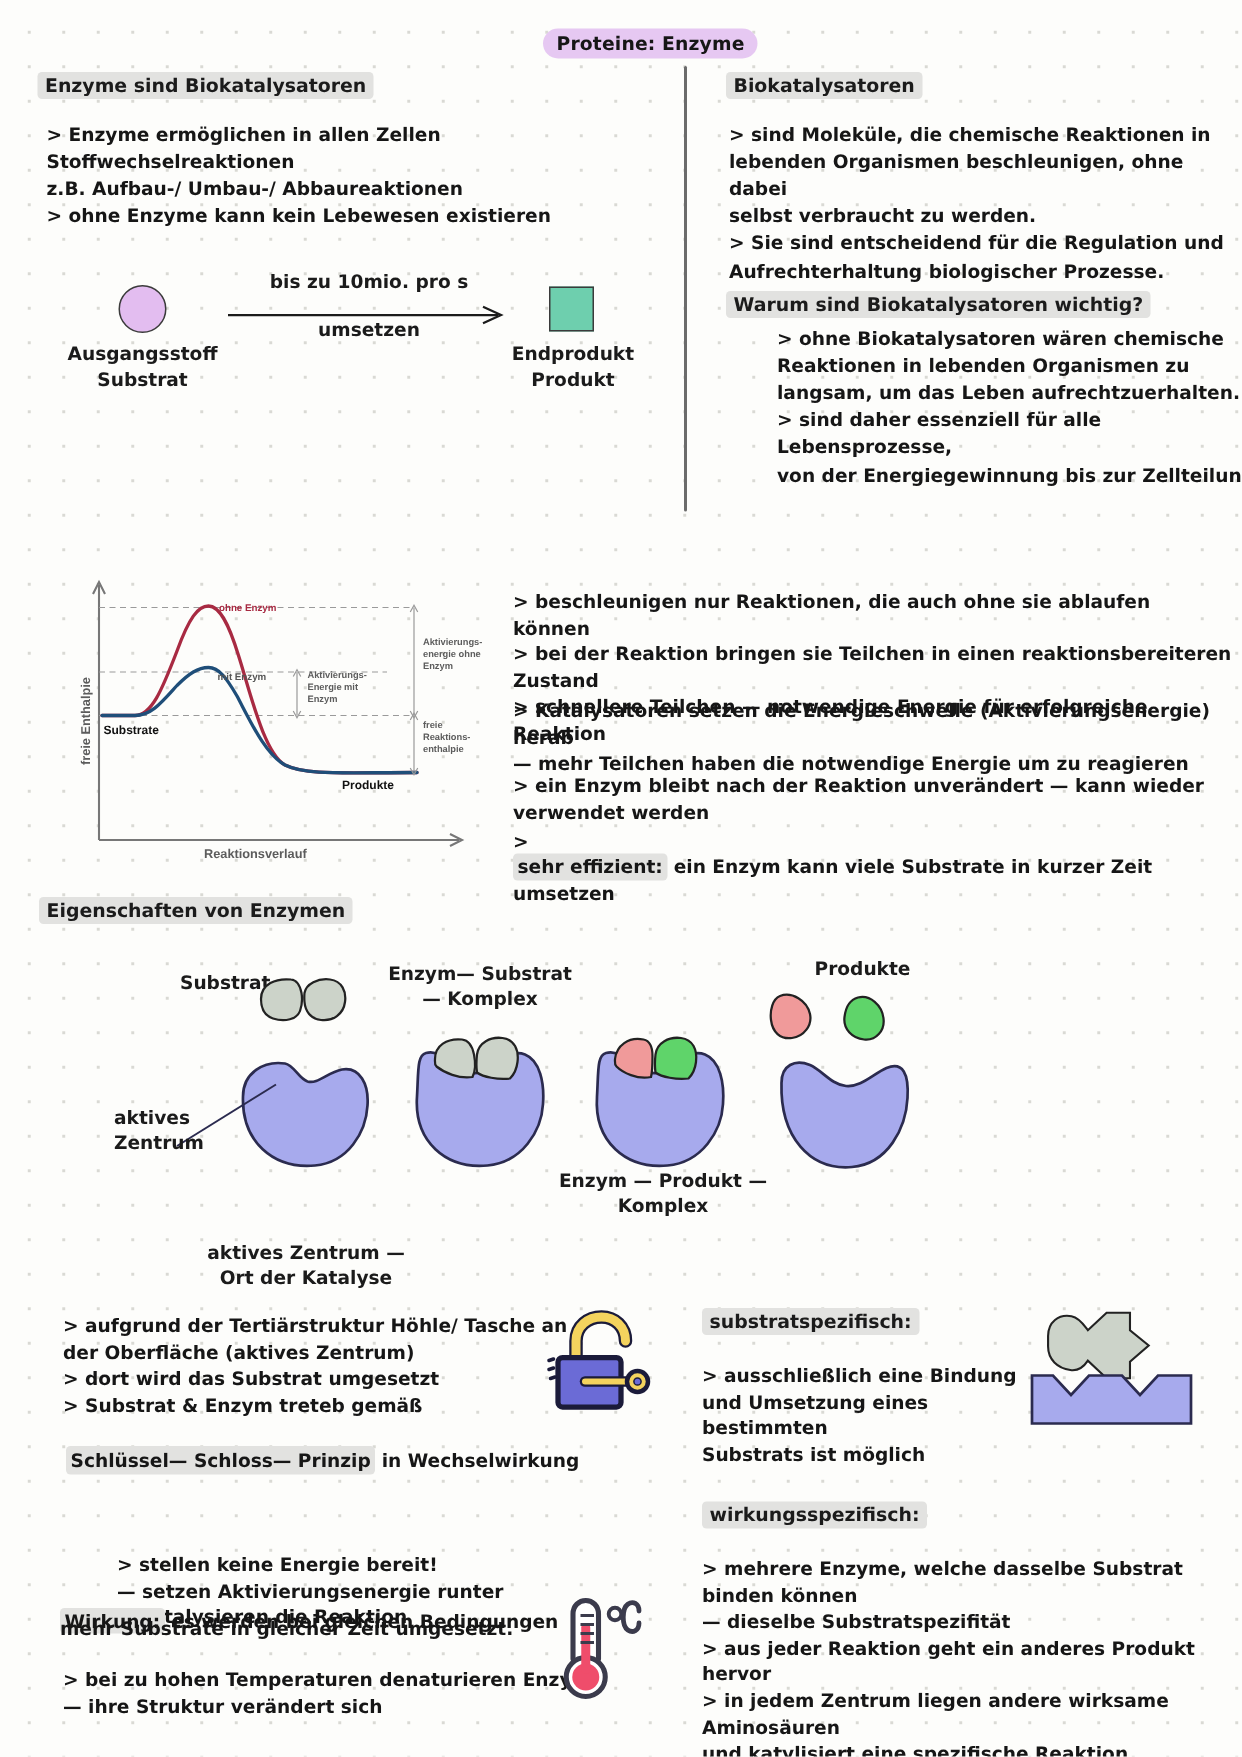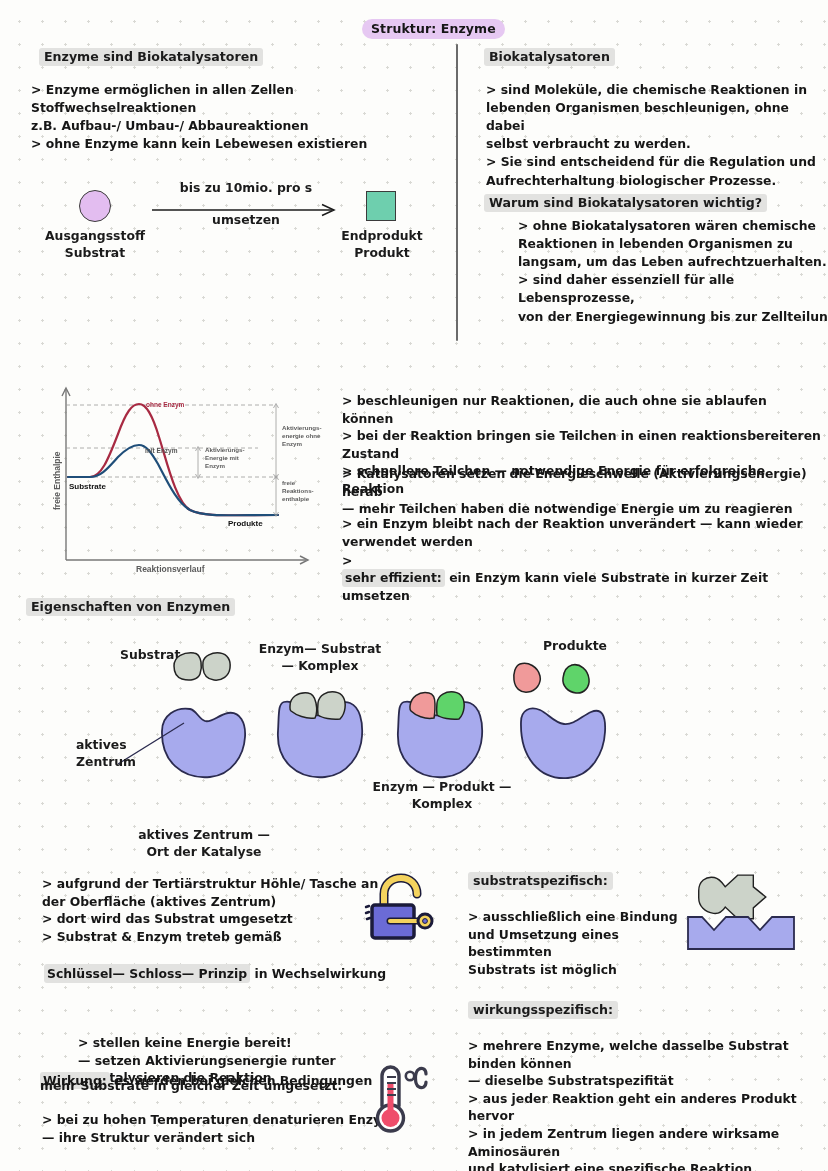--- a/index.html
+++ b/index.html
@@ -82,25 +82,25 @@
   
   #lock-icon  { left: 362px; top: 872px; width: 74px; height: 74px; }
   #thermo-icon{ left: 368px; top: 1062px; width: 62px; height: 76px; }
   #keyhole-fig{ left: 680px; top: 872px; width: 128px; height: 80px; }
 
   svg { overflow: visible; }
 </style>
 </head>
 <body>
 
-<div class="abs" id="title-badge">Struktur: Enzyme</div>
+<div class="abs" id="title-badge">Proteine: Enzyme</div>
 
 <div class="abs" id="divider"></div>
 
-<div class="abs sec-head" style="left:39px; top:48px;">
+<div class="abs sec-head" style="left:25px; top:48px;">
   <span class="hl">Enzyme sind Biokatalysatoren</span>
 </div>
 <div class="abs txt" style="left:31px; top:81px; width:400px;">&gt; Enzyme ermöglichen in allen Zellen Stoffwechselreaktionen
 z.B.  Aufbau-/ Umbau-/ Abbaureaktionen
 &gt; ohne Enzyme kann kein Lebewesen existieren</div>
 
 <div class="abs" id="substrate-circle"></div>
 <div class="abs cap" style="left:25px; top:228px; width:140px;">Ausgangsstoff
 Substrat</div>
 

